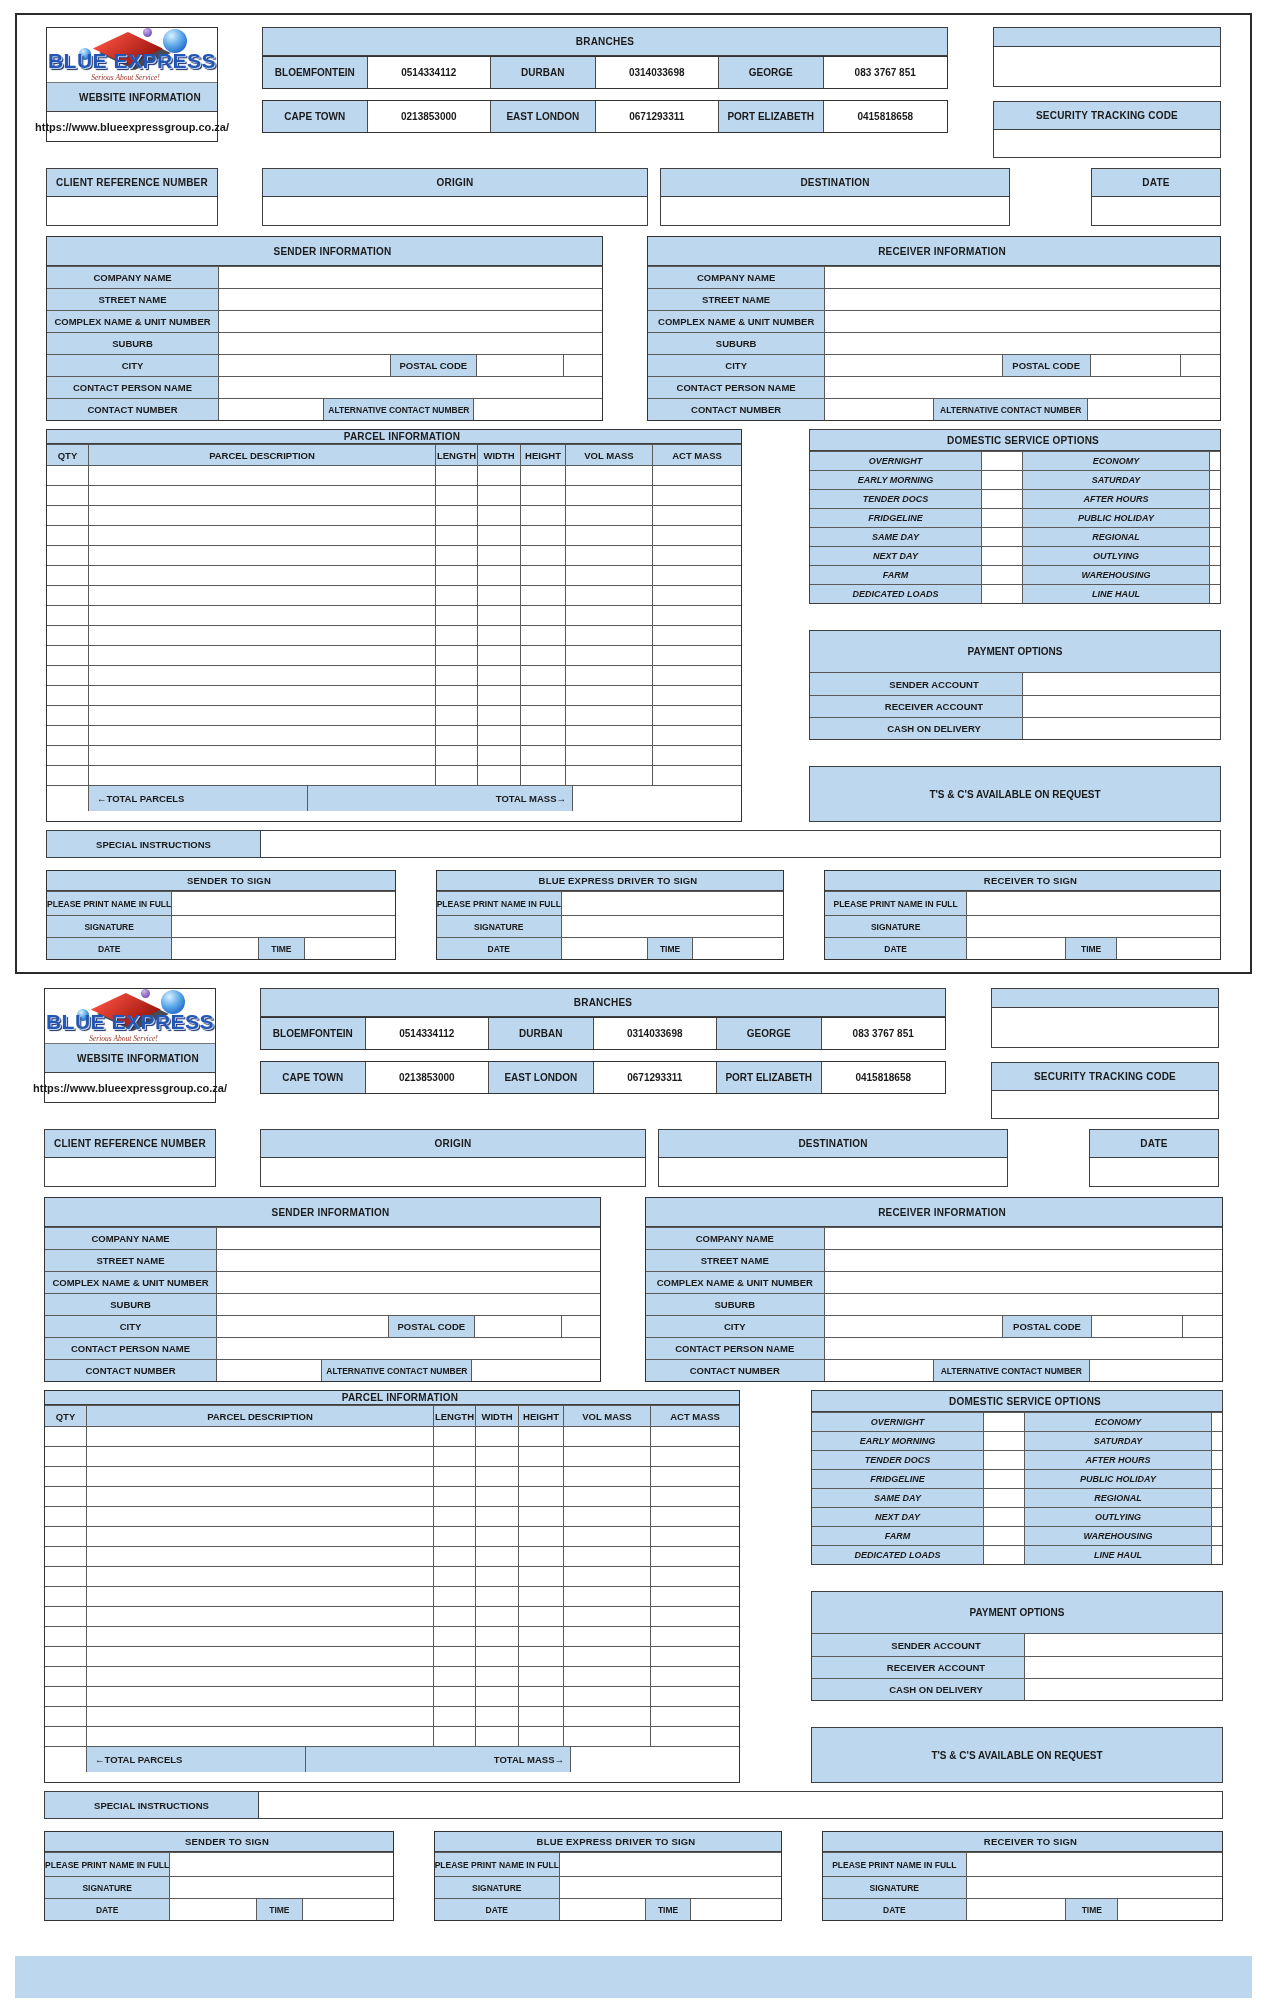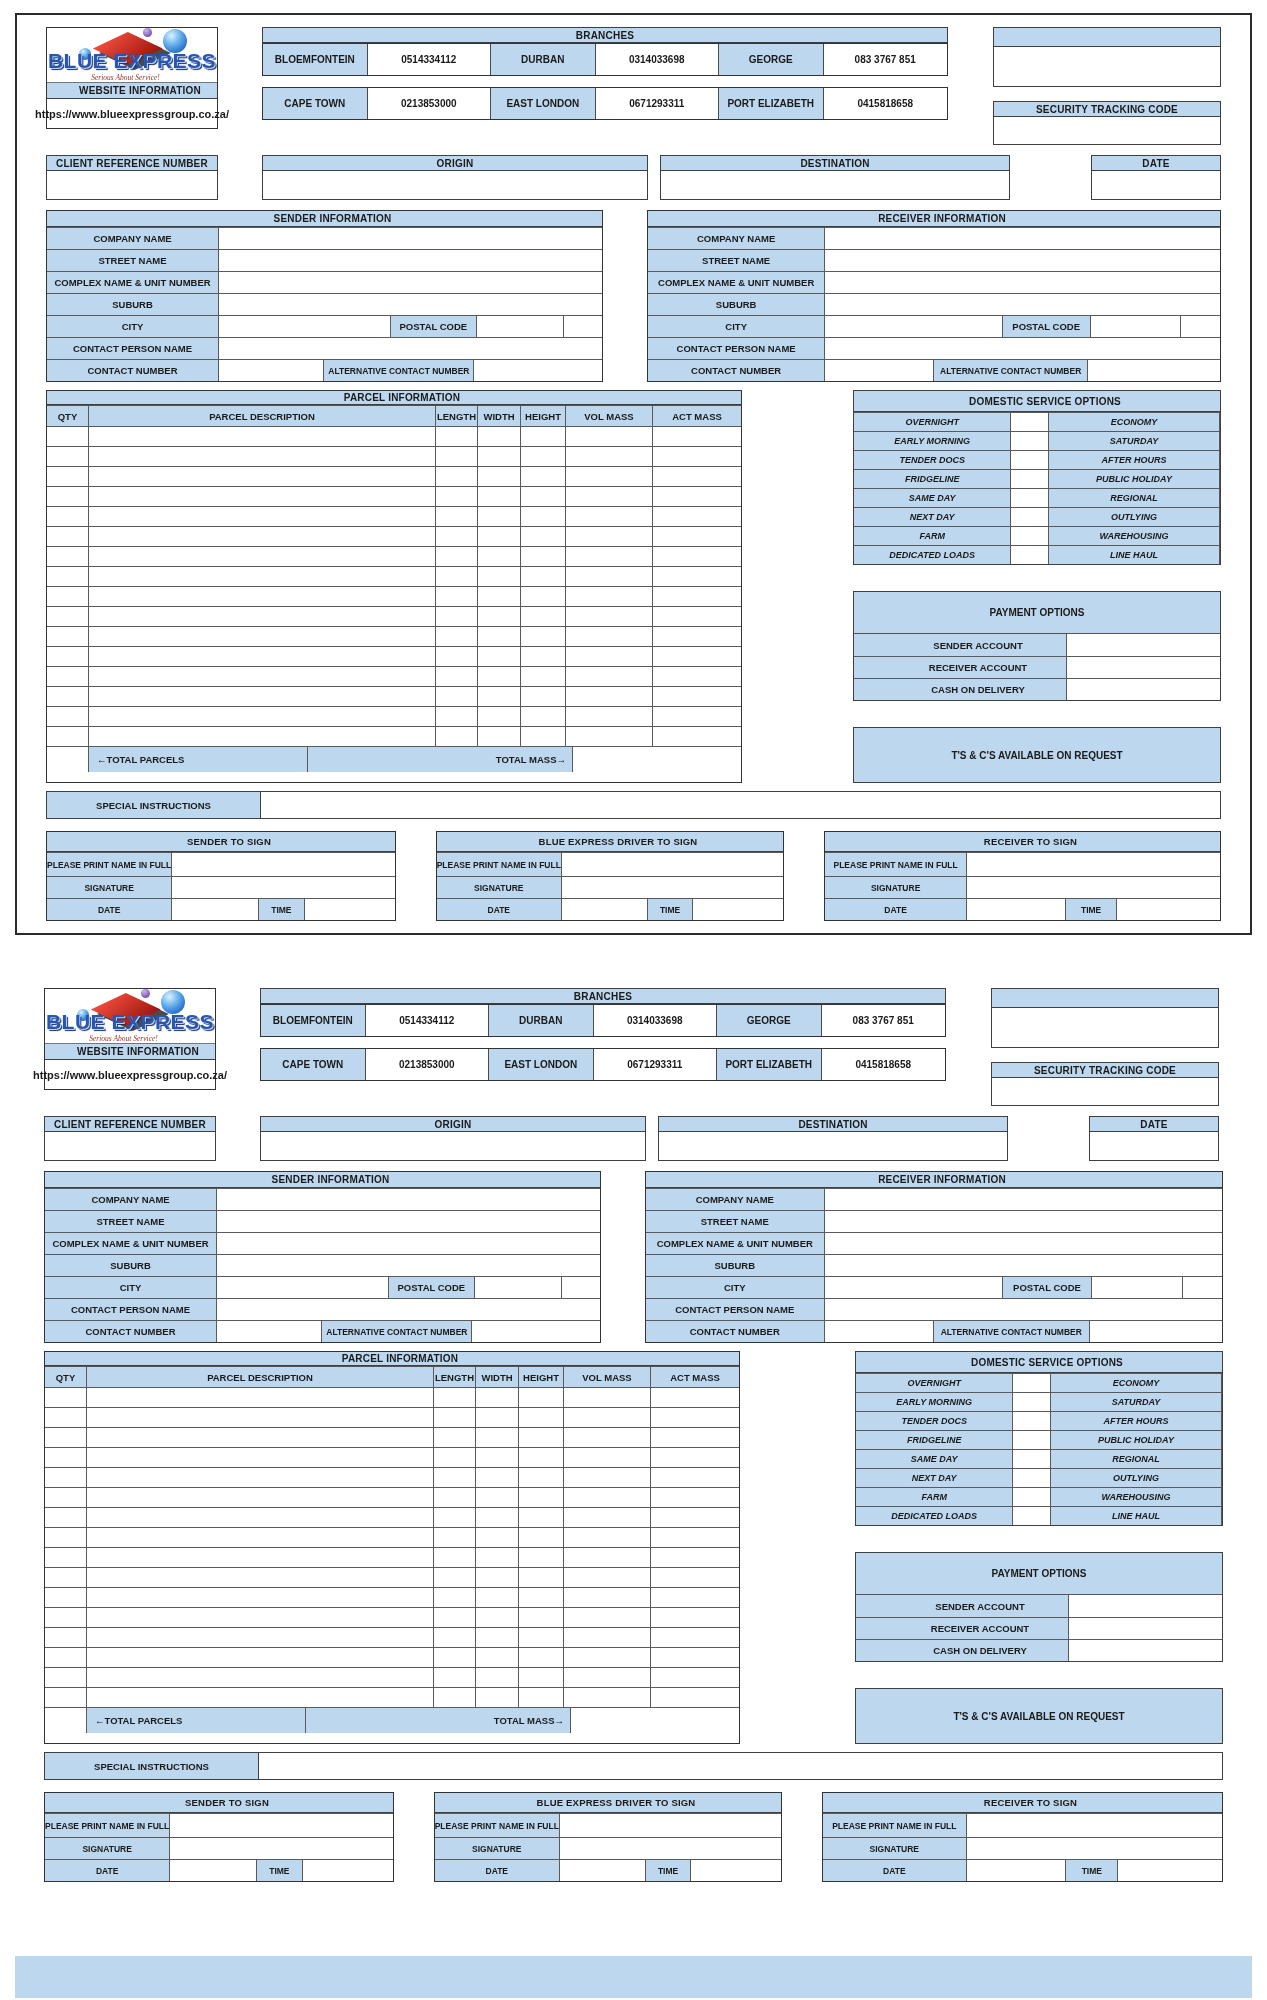--- a/index.html
+++ b/index.html
@@ -10,21 +10,21 @@
     -webkit-font-smoothing:antialiased;
   }
   .form-host{position:absolute;left:15px;width:1237px;}
   #form-copy-1{top:13px;}
   #form-copy-2{top:976px;}
   .waybill{width:1237px;padding:12px 29px;background:#fff;}
   #form-copy-1 .waybill{border:2px solid #2b2b2b;}
 
   
   .bar{
-    background:#bdd7ee;border:1.2px solid #3f3f3f;height:16px;flex-shrink:0;
+    background:#bdd7ee;border:1.2px solid #3f3f3f;height:29px;flex-shrink:0;
     display:flex;align-items:center;justify-content:center;
     font-weight:bold;font-size:10px;letter-spacing:.2px;white-space:nowrap;
   }
   .bar.flat{border-left:none;border-right:none;border-top:none;padding-left:16px;}
   .inputbox{background:#fff;border:1.2px solid #3f3f3f;}
 
   
   .head-row{display:flex;align-items:flex-start;}
   .logo-col{width:172px;flex-shrink:0;}
   .logo-frame{border:1.5px solid #333;}
@@ -104,21 +104,21 @@
   .pt-row{display:flex;height:20px;border-top:1px solid #5a5a5a;}
   .pt-row .pc{background:#fff;}
   .pt-total{display:flex;height:26px;border-top:1px solid #5a5a5a;}
   .tp-qty{width:42px;background:#fff;border-right:1px solid #5a5a5a;}
   .tp-parcels{width:219px;background:#bdd7ee;display:flex;align-items:center;
     font-weight:bold;font-size:9.5px;padding-left:8px;border-right:1px solid #5a5a5a;}
   .tp-mass{width:265px;background:#bdd7ee;display:flex;align-items:center;justify-content:flex-end;
     font-weight:bold;font-size:9.5px;padding-right:6px;border-right:1px solid #5a5a5a;}
   .tp-val{flex:1;background:#fff;}
 
-  .panel{width:368px;margin-left:auto;flex-shrink:0;}
+  .panel{width:412px;margin-left:auto;flex-shrink:0;}
   .svc{border:1.2px solid #3f3f3f;background:#fff;}
   .svc-head{height:21px;}
   .svcrow{display:flex;height:19px;border-top:1px solid #5a5a5a;font-style:italic;}
   .scell{display:flex;align-items:center;justify-content:center;border-right:1px solid #5a5a5a;
     font-size:9px;overflow:hidden;white-space:nowrap;}
   .svcrow .scell:last-child{border-right:none;}
   .slbl{width:172px;background:#bdd7ee;font-weight:bold;}
   .schk{width:41px;background:#fff;}
   .slbl2{width:187px;background:#bdd7ee;font-weight:bold;}
   .schk2{flex:1;background:#fff;}

